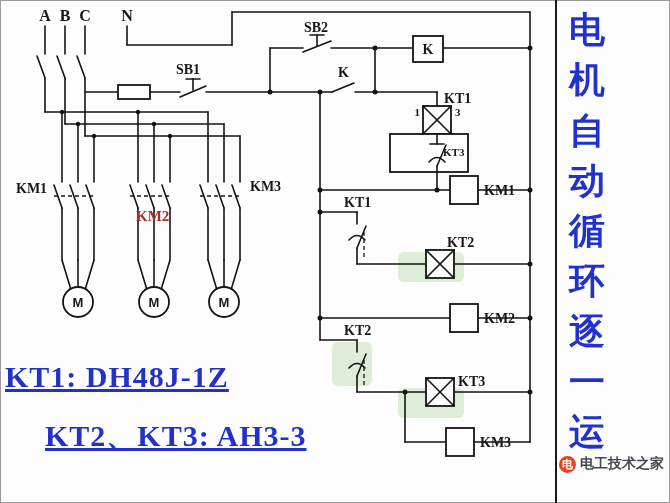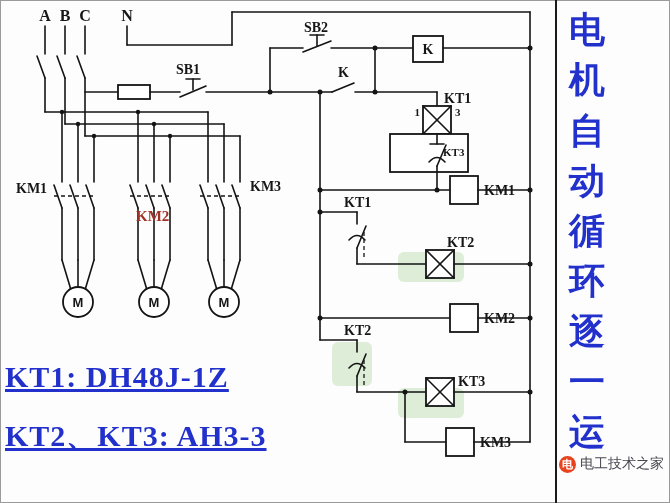--- a/index.html
+++ b/index.html
@@ -21,25 +21,25 @@
   .sep{position:absolute;left:555px;top:0;width:2px;height:503px;background:#1a1a1a;}
   .vtitle{
     position:absolute;left:560px;top:12px;width:54px;height:438px;
     display:flex;flex-direction:column;justify-content:space-between;align-items:center;
     color:#2230cc;font-size:36px;font-weight:bold;font-family:"Liberation Serif",serif;line-height:1;
   }
   .note{
     position:absolute;left:5px;color:#2230cc;font-weight:bold;
     font-family:"Liberation Serif",serif;font-size:30px;letter-spacing:1px;white-space:nowrap;text-decoration:underline;
   }
-  #note1{top:360px;} #note2{top:416px;}
+  #note1{top:360px;} #note2{top:416px;margin-left:40px;}
   .watermark{position:absolute;left:559px;top:455px;display:flex;align-items:center;gap:4px;}
   .wm-logo{width:17px;height:17px;border-radius:50%;background:#e8431f;color:#fff;font-size:11px;
     display:flex;align-items:center;justify-content:center;font-weight:bold;flex:0 0 auto;}
-  .wm-text{font-size:14px;font-weight:normal;color:#474750;white-space:nowrap;}
+  .wm-text{font-size:14px;font-weight:bold;color:#474750;white-space:nowrap;}
 </style>
 </head>
 <body>
 
 <div class="stage">
 
   <svg width="670" height="503" viewBox="0 0 670 503">
 
     <g>
       <rect class="smudge" x="398" y="252" width="66" height="30" rx="6"></rect>

